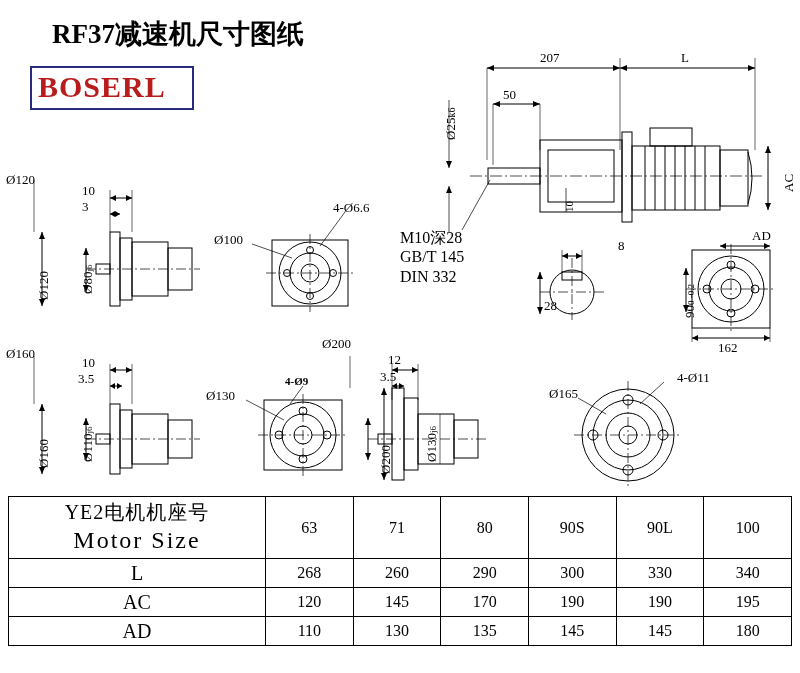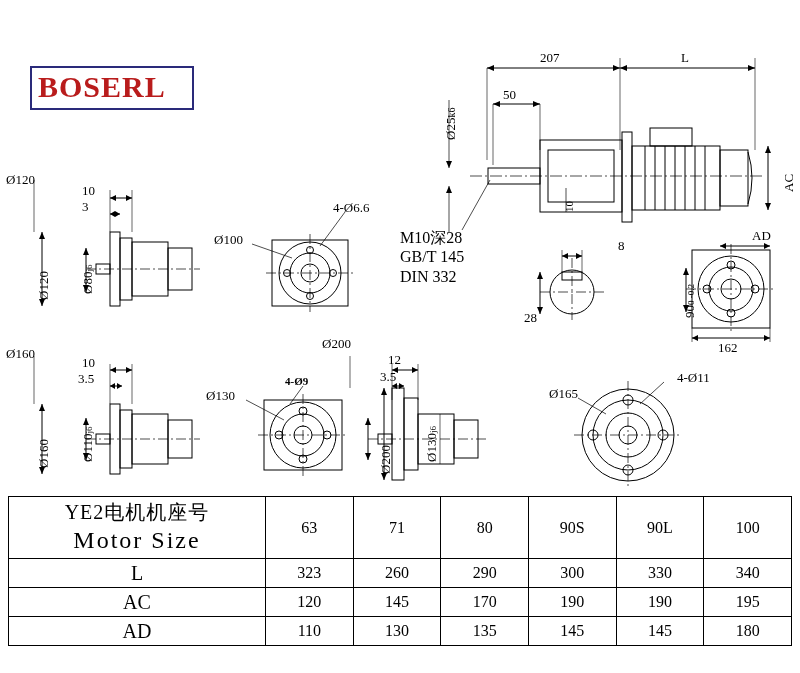--- a/index.html
+++ b/index.html
@@ -76,20 +76,21 @@
   table.spec td.head-cell .cn { font-size:20px; letter-spacing:1px; }
   table.spec td.head-cell .en { font-size:24px; letter-spacing:2px; }
   table.spec td.rowlabel { font-size:20px; }
   svg.draw { position:absolute; left:0; top:0; width:800px; height:673px; pointer-events:none; }
 </style>
 </head>
 <body>
 
 <div class="page">
 
+  <div class="title">RF37减速机尺寸图纸</div>
 
   <div class="logo-box"></div>
   <div class="logo-text">BOSERL</div>
 
   <svg class="draw" viewBox="0 0 800 673">
     <g stroke="#000" fill="none" stroke-width="1">
 
       <line x1="487" y1="68" x2="620" y2="68"></line>
       <path d="M487,68 l7,-3 v6 z" fill="#000" stroke="none"></path>
       <path d="M620,68 l-7,-3 v6 z" fill="#000" stroke="none"></path>
@@ -312,21 +313,21 @@
   <div class="lbl" style="left:503px; top:87px;">50</div>
   <div class="lbl vert" style="left:443px; top:140px;"><span>Ø25</span><span style="font-size:10px;">k6</span></div>
   <div class="lbl vert" style="left:781px; top:192px;">AC</div>
   <div class="lbl vert sm" style="left:563px; top:212px;">10</div>
 
   <div class="lbl lg" style="left:400px; top:228px;">M10深28</div>
   <div class="lbl lg" style="left:400px; top:248px;">GB/T 145</div>
   <div class="lbl lg" style="left:400px; top:268px;">DIN 332</div>
 
   <div class="lbl" style="left:618px; top:238px;">8</div>
-  <div class="lbl" style="left:524px; top:298px;margin-top:12px;">28</div>
+  <div class="lbl" style="left:544px; top:298px;">28</div>
 
   <div class="lbl" style="left:752px; top:228px;">AD</div>
   <div class="lbl" style="left:718px; top:340px;">162</div>
   <div class="lbl vert" style="left:682px; top:318px;"><span>90</span><span style="font-size:9px;">0 -0.2</span></div>
 
   <div class="lbl" style="left:6px; top:172px;">Ø120</div>
   <div class="lbl" style="left:82px; top:183px;">10</div>
   <div class="lbl" style="left:82px; top:199px;">3</div>
   <div class="lbl vert" style="left:36px; top:300px;">Ø120</div>
   <div class="lbl vert" style="left:80px; top:294px;"><span>Ø80</span><span style="font-size:9px;">j6</span></div>
@@ -363,21 +364,21 @@
         <td rowspan="2">63</td>
         <td rowspan="2">71</td>
         <td rowspan="2">80</td>
         <td rowspan="2">90S</td>
         <td rowspan="2">90L</td>
         <td rowspan="2">100</td>
       </tr>
       <tr></tr>
       <tr>
         <td class="rowlabel">L</td>
-        <td>323</td>
+        <td>268</td>
         <td>260</td>
         <td>290</td>
         <td>300</td>
         <td>330</td>
         <td>340</td>
       </tr>
       <tr>
         <td class="rowlabel">AC</td>
         <td>120</td>
         <td>145</td>

